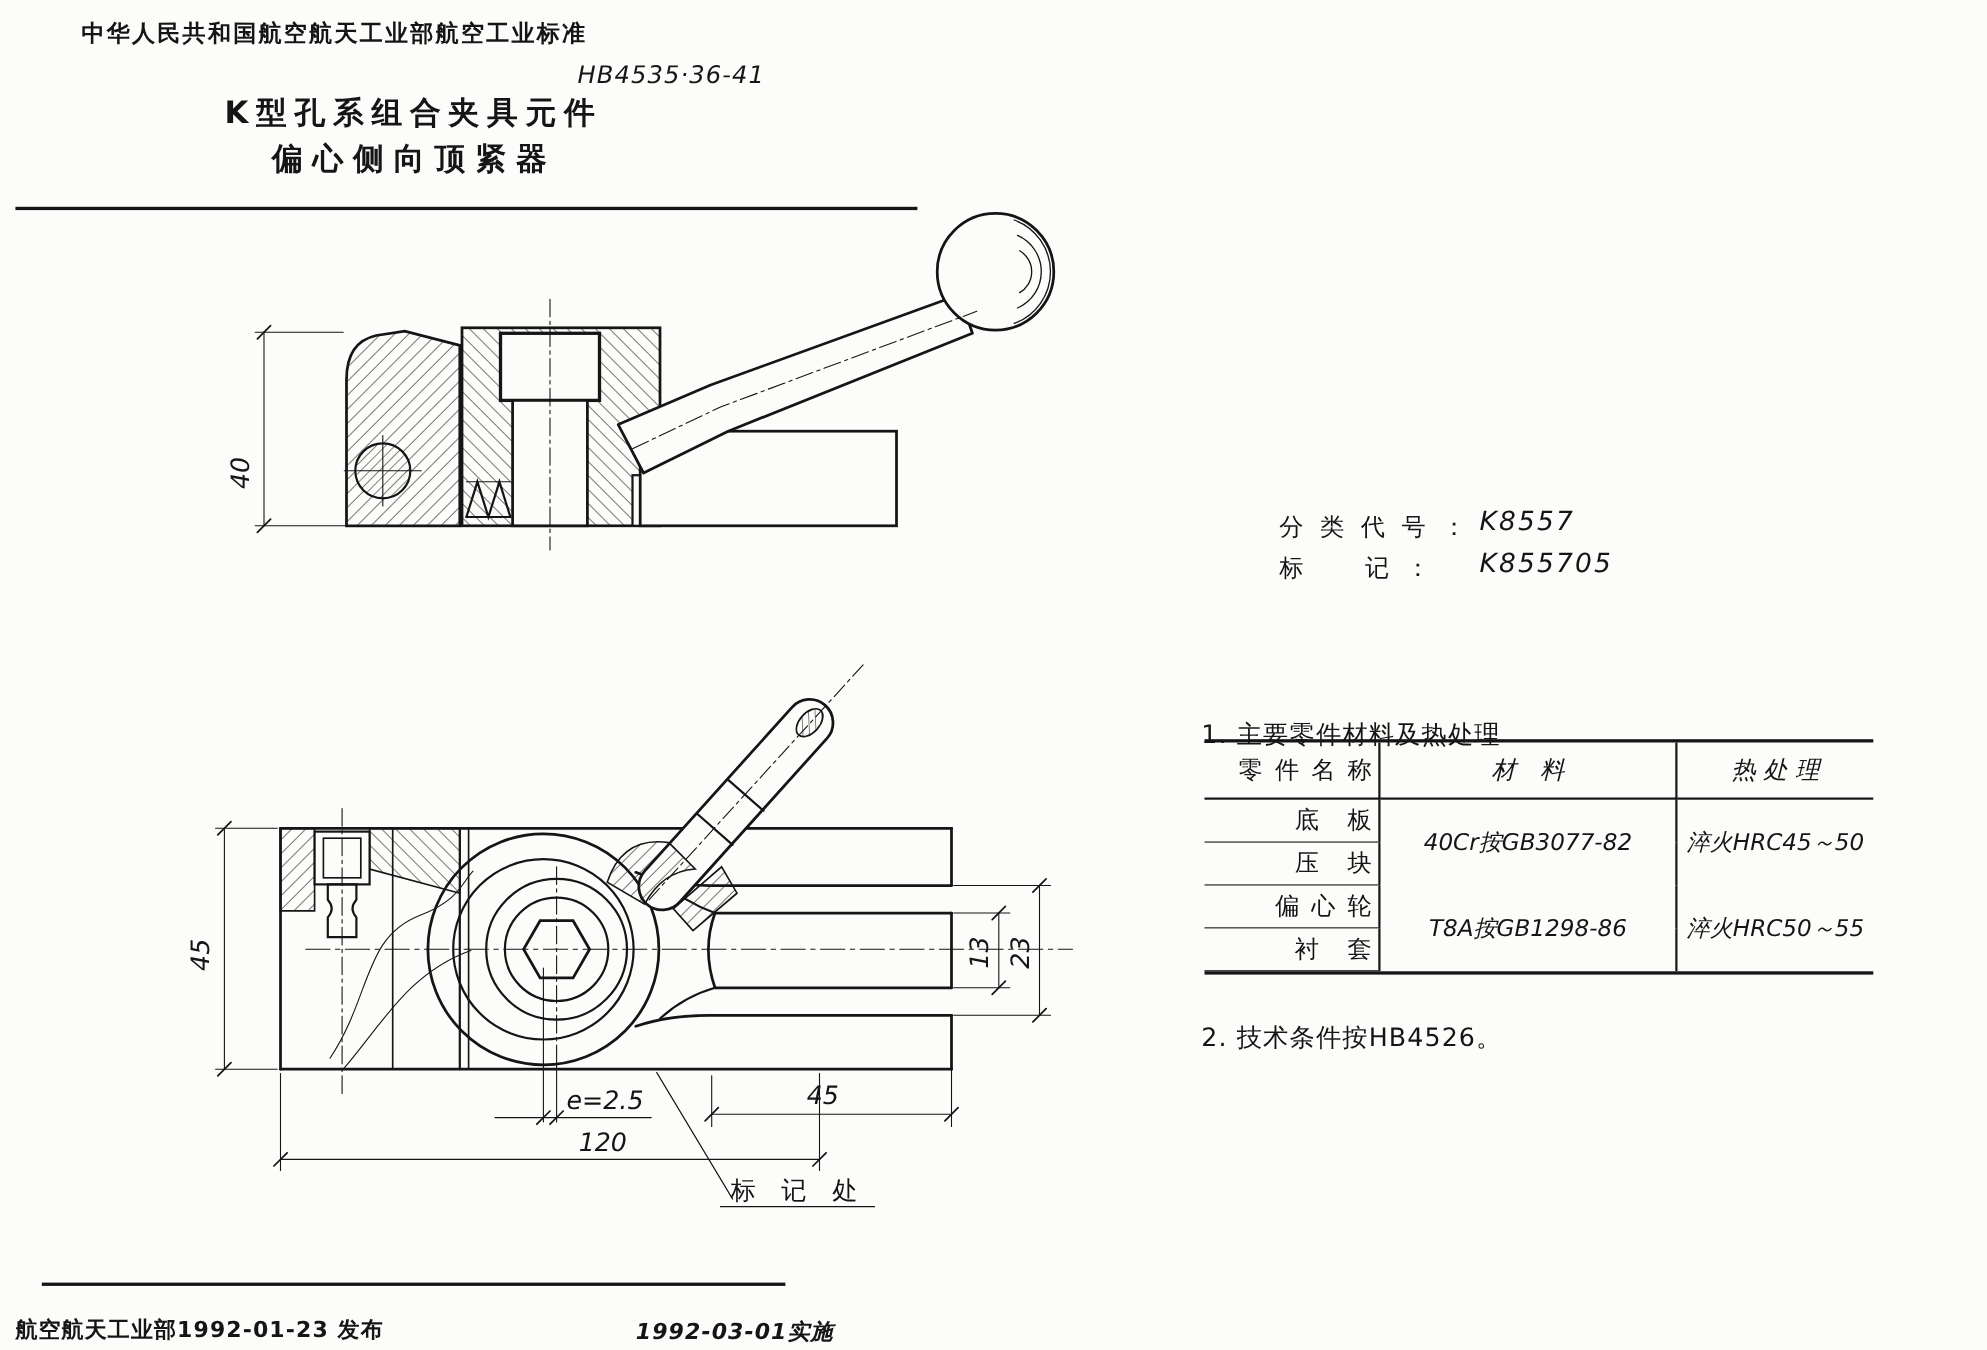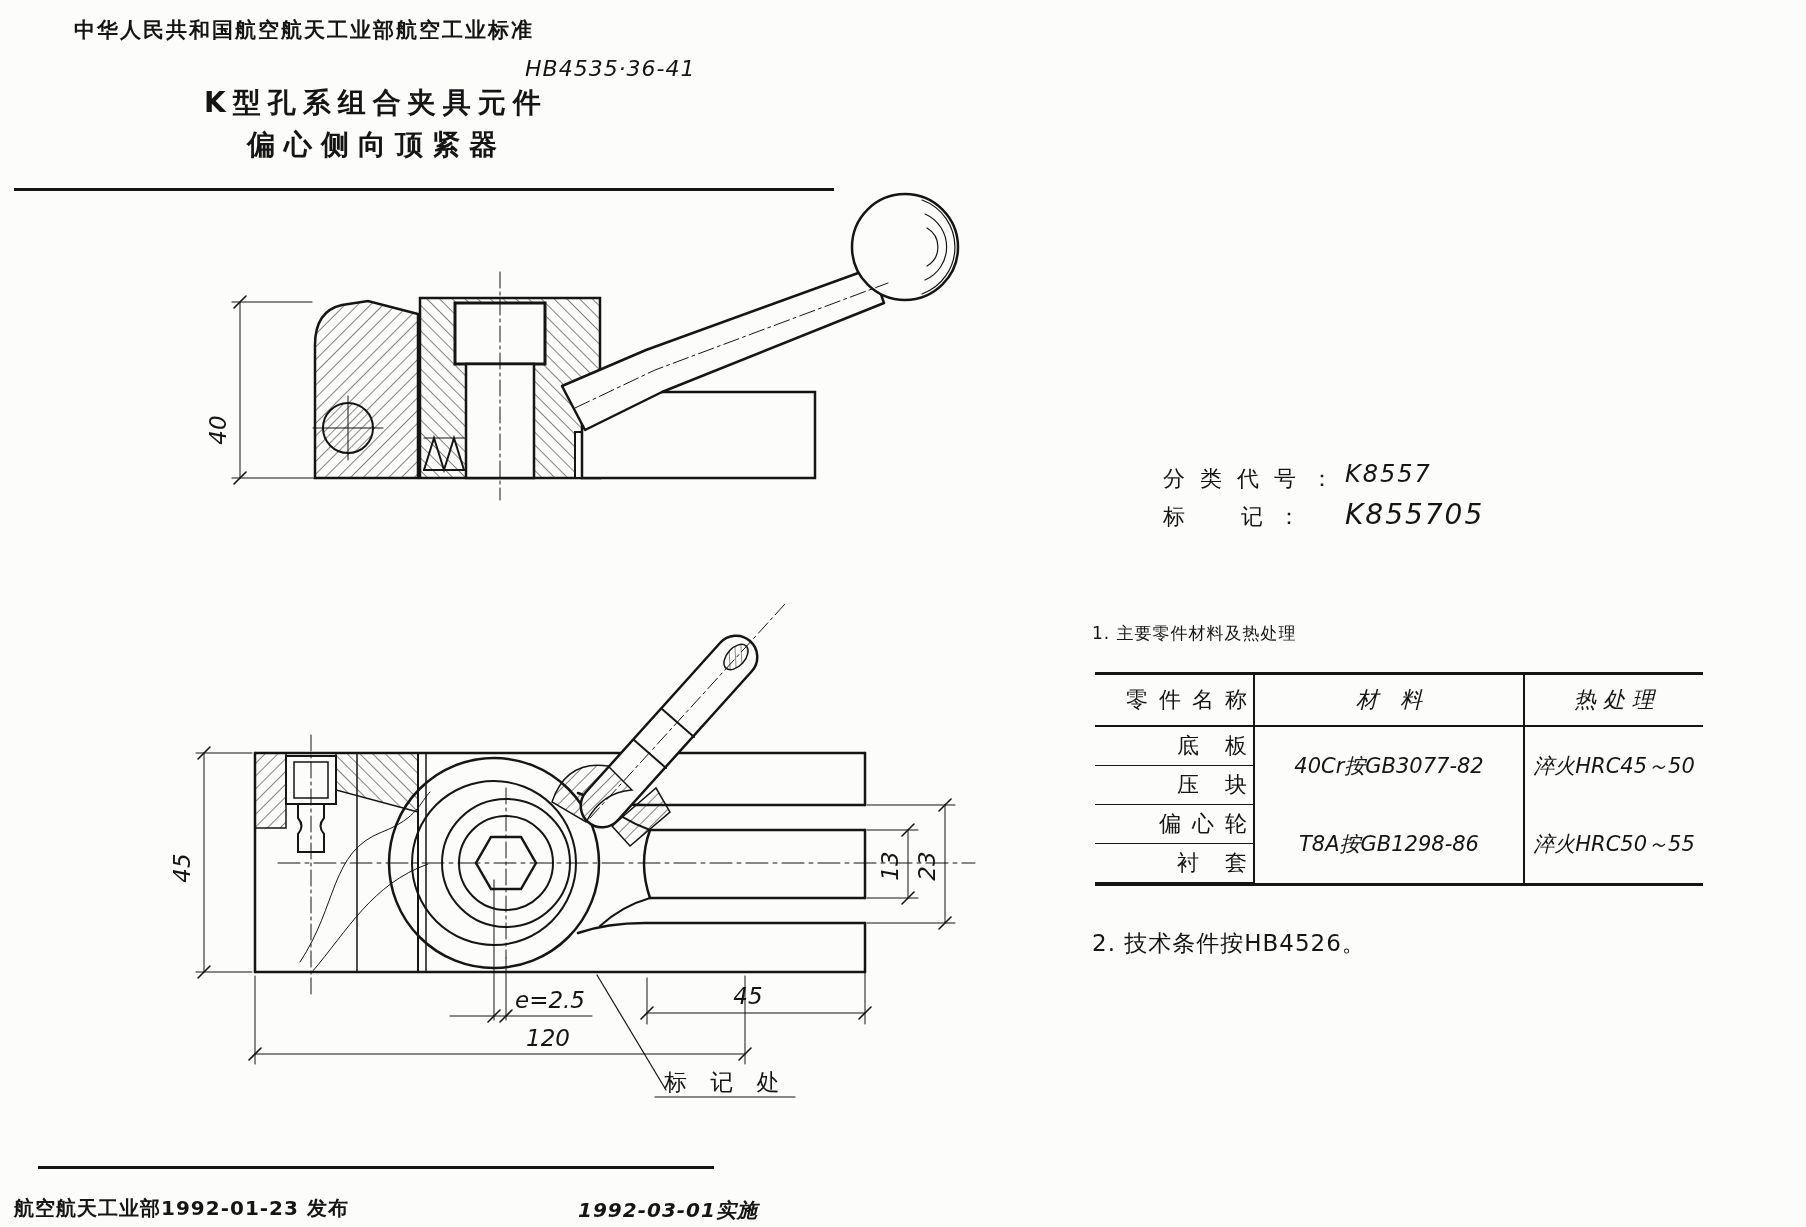--- a/index.html
+++ b/index.html
@@ -11,22 +11,22 @@
   }
   .abs{position:absolute;white-space:nowrap;}
   .org-line{left:74px;top:16px;font-size:21px;font-weight:bold;letter-spacing:2px;}
   .std-number{left:525px;top:56px;font-size:22px;font-style:italic;letter-spacing:1px;}
   .title1{left:204px;top:84px;font-size:28px;font-weight:bold;letter-spacing:7px;}
   .title2{left:247px;top:126px;font-size:28px;font-weight:bold;letter-spacing:9px;text-align:center;}
   .title-underline{left:14px;top:188px;width:820px;height:3px;background:#151515;}
   .class-label{left:1163px;top:464px;font-size:22px;letter-spacing:4px;}
   .class-value{left:1345px;top:460px;font-size:24px;font-style:italic;letter-spacing:2px;}
   .mark-label{left:1163px;top:502px;font-size:22px;letter-spacing:4px;}
-  .mark-value{left:1345px;top:498px;font-size:28px;font-style:italic;letter-spacing:2px;}
-  .note1{left:1092px;top:622px;font-size:17px;letter-spacing:1px;}
+  .mark-value{left:1345px;top:498px;font-size:24px;font-style:italic;letter-spacing:2px;}
+  .note1{left:1092px;top:652px;font-size:23px;letter-spacing:1px;}
   .note2{left:1092px;top:928px;font-size:23px;letter-spacing:1px;}
   .mat-table-wrap{left:1095px;top:672px;width:608px;border-top:3px solid #151515;border-bottom:3px solid #151515;}
   table.mat{border-collapse:collapse;width:100%;table-layout:fixed;}
   table.mat td,table.mat th{padding:0 4px;font-weight:normal;vertical-align:middle;}
   table.mat .c1{width:150px;border-right:2px solid #151515;text-align:right;font-size:22px;letter-spacing:2px;}
   table.mat .c2{width:260px;border-right:2px solid #151515;text-align:center;font-size:21px;font-style:italic;}
   table.mat .c3{text-align:center;font-size:21px;font-style:italic;}
   table.mat tr.hdr td{height:50px;border-bottom:2px solid #151515;font-size:22px;}
   table.mat tr.r td{height:38px;}
   table.mat tr.r td.c1{border-bottom:1.5px solid #151515;}

